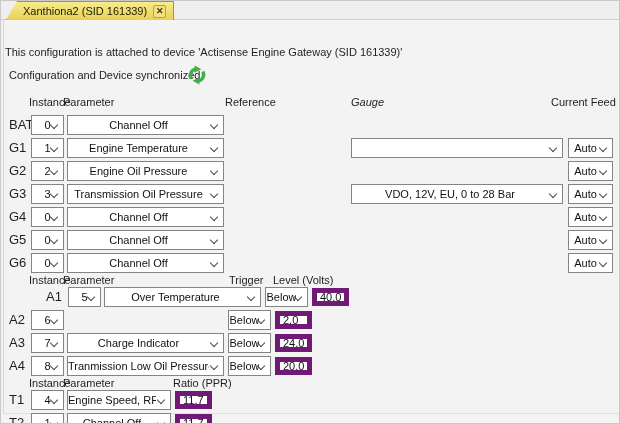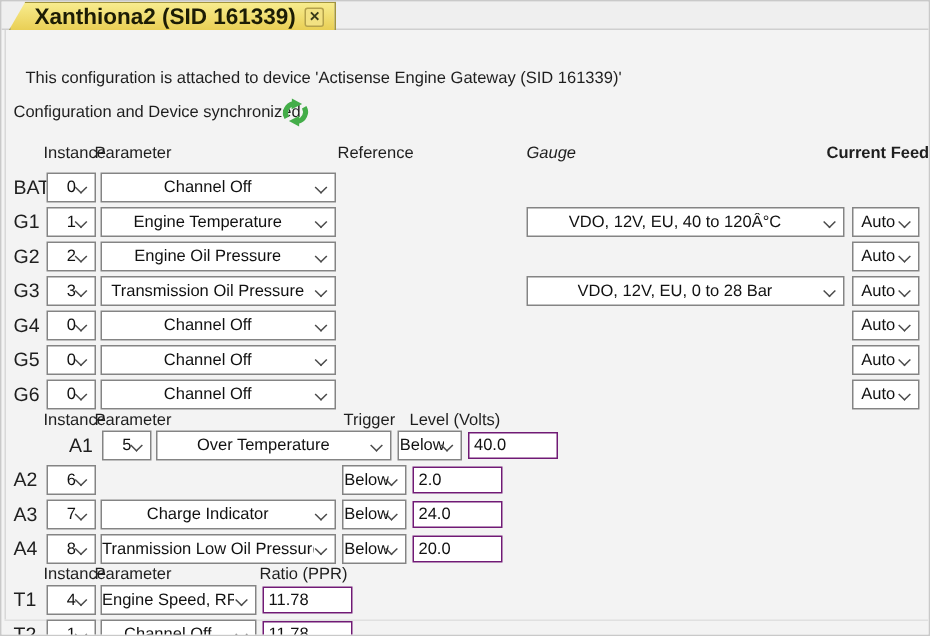--- a/index.html
+++ b/index.html
@@ -4,21 +4,21 @@
 <style>
   * { margin:0; padding:0; box-sizing:border-box; }
   body { font-family:"Liberation Sans", sans-serif; background:#e8e8e8; }
   .screen { position:relative; width:620px; height:424px; background:#f1f1f1; overflow:hidden; border:1px solid #c9c9c9; }
 
   
   .tabbar { position:absolute; left:0; top:0; width:620px; height:19px; background:#efefef; border-bottom:1px solid #cfcfcf; }
   .tab { position:absolute; left:5px; top:0; height:19px; display:inline-flex; align-items:center; gap:6px;
          padding:0 7px 0 16px; background:linear-gradient(#f8ec8e,#e9cf55); border:1px solid #a2953e; border-bottom:none;
          clip-path:polygon(11px 0, 100% 0, 100% 100%, 0 100%); cursor:default; }
-  .tab-label { font-size:15px; font-weight:bold; color:#1c1c05; white-space:nowrap; }
+  .tab-label { font-size:11px; font-weight:normal; color:#1c1c05; white-space:nowrap; }
   .tab-close { display:inline-flex; align-items:center; justify-content:center; width:13px; height:13px;
                font-size:9px; font-weight:bold; color:#3a3a1a; background:#f2e182; border:1px solid #b5a24c; border-radius:2px; }
 
   
   .content { position:absolute; left:0; top:19px; width:620px; height:405px; background:#f3f3f3; }
   .content .left-edge { position:absolute; left:2px; top:0; width:1px; height:393px; background:#d8d8d8; }
   .content .bottom-edge { position:absolute; left:2px; top:393px; width:616px; height:1px; background:#e0e0e0; }
 
   .txt { position:absolute; font-size:11px; color:#1e1e1e; white-space:nowrap; }
   .hdr { position:absolute; font-size:11px; color:#1e1e1e; white-space:nowrap; }
@@ -32,21 +32,21 @@
   .chev { position:absolute; right:6px; top:6px; width:6px; height:6px; border-right:1.2px solid #4a4a4a;
           border-bottom:1.2px solid #4a4a4a; transform:rotate(45deg); }
 
   .inst   { left:30px;  width:33px; }
   .param  { left:66px;  width:157px; padding-right:14px; }
   .gauge  { left:350px; width:212px; padding-right:14px; }
   .feed   { left:567px; width:45px;  padding-right:10px;align-items:center; }
   .trig   { left:227px; width:43px;  padding-right:10px; }
   .tparam { left:66px;  width:104px; padding-right:14px; }
 
-  .tinput { position:absolute; top:1px; height:18px; width:60px; background:#fff; border:1px solid #701a75;
+  .tinput { position:absolute; top:1px; height:18px; width:37px; background:#fff; border:5px solid #701a75;
             font-family:"Liberation Sans", sans-serif; font-size:11px; color:#111; padding:0 3px; }
   .level  { left:274px; }
   .ratio  { left:174px; }
 
   .sync-icon { position:absolute; left:186px; top:45px; width:20px; height:20px; }
 </style>
 </head>
 <body>
 
 <div class="screen">
@@ -55,34 +55,34 @@
     <div class="tab">
       <span class="tab-label">Xanthiona2 (SID 161339)</span>
       <span class="tab-close">✕</span>
     </div>
   </div>
 
   <div class="content">
     <div class="left-edge"></div>
     <div class="bottom-edge"></div>
 
-    <div class="txt" style="left:16px; top:26px;">This configuration is attached to device 'Actisense Engine Gateway (SID 161339)'</div>
+    <div class="txt" style="left:4px; top:26px;">This configuration is attached to device 'Actisense Engine Gateway (SID 161339)'</div>
     <div class="txt" style="left:8px; top:49px;">Configuration and Device synchronized</div>
     <svg class="sync-icon" viewBox="0 0 20 20">
       <path d="M4.2 13.5 A6.3 6.3 0 0 1 8.6 4.1" fill="none" stroke="#44ad49" stroke-width="3.4"></path>
       <polygon points="7.6,0.6 14.4,4.3 7.4,7.8" fill="#44ad49"></polygon>
       <path d="M15.8 6.5 A6.3 6.3 0 0 1 11.4 15.9" fill="none" stroke="#44ad49" stroke-width="3.4"></path>
       <polygon points="12.4,19.4 5.6,15.7 12.6,12.2" fill="#44ad49"></polygon>
     </svg>
 
     <div class="hdr" style="left:28px; top:76px;">Instance</div>
     <div class="hdr" style="left:62px; top:76px;">Parameter</div>
     <div class="hdr" style="left:224px; top:76px;">Reference</div>
     <div class="hdr" style="left:350px; top:76px;font-style:italic;">Gauge</div>
-    <div class="hdr" style="left:550px; top:76px;font-weight:bold;">Current Feed</div>
+    <div class="hdr" style="left:550px; top:76px;">Current Feed</div>
 
     <div class="row" style="top:95px;">
       <span class="chan-label">BAT</span>
       <div class="cbox inst">
           <span>0</span>
           <i class="chev"></i>
         </div>
       <div class="cbox param">
           <span>Channel Off</span>
           <i class="chev"></i>
@@ -93,21 +93,20 @@
       <span class="chan-label">G1</span>
       <div class="cbox inst">
           <span>1</span>
           <i class="chev"></i>
         </div>
       <div class="cbox param">
           <span>Engine Temperature</span>
           <i class="chev"></i>
         </div>
       <div class="cbox gauge">
-          <span>VDO, 12V, EU, 40 to 120Â°C</span>
           <i class="chev"></i>
         </div>
       <div class="cbox feed">
           <span>Auto</span>
           <i class="chev"></i>
         </div>
     </div>
 
     <div class="row" style="top:141px;">
       <span class="chan-label">G2</span>

